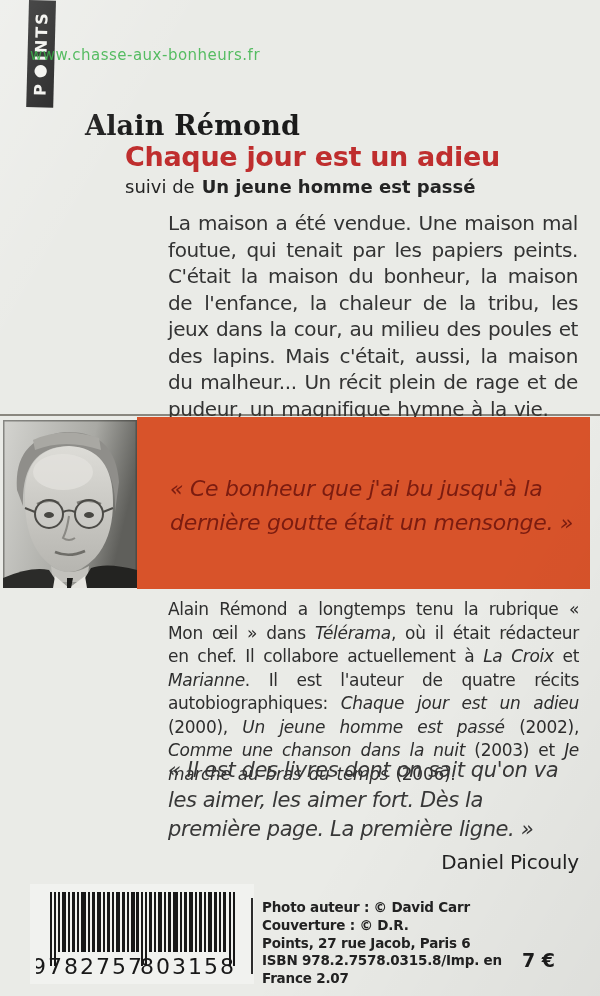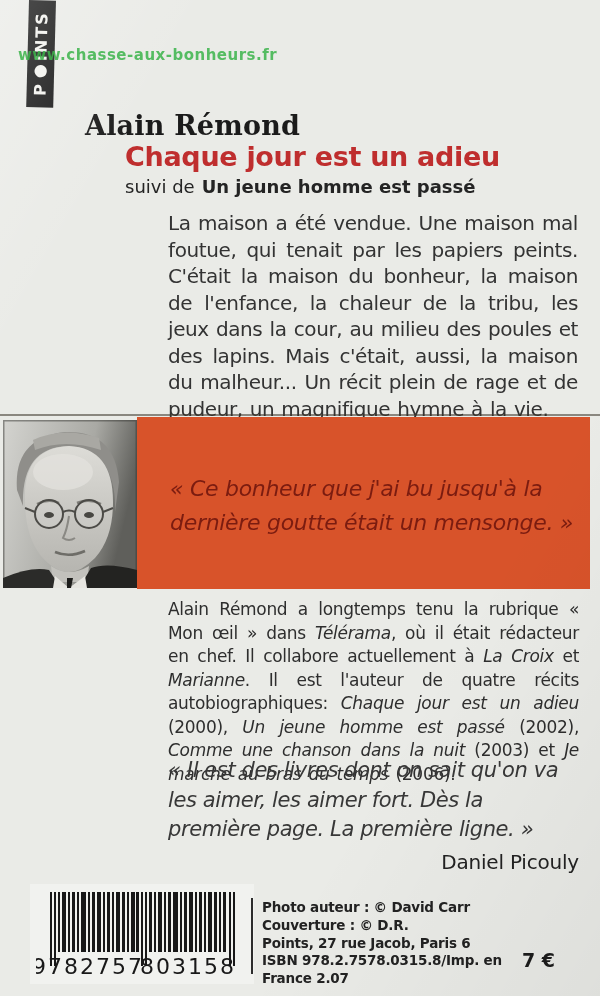--- a/index.html
+++ b/index.html
@@ -19,22 +19,22 @@
     background:#161616;display:flex;align-items:center;justify-content:center;
     transform:rotate(1.5deg);transform-origin:top left;
   }
   .logo-text{
     writing-mode:vertical-rl;transform:rotate(180deg);
     color:#f2f2ee;font-weight:bold;font-size:16px;letter-spacing:2px;
     font-family:"DejaVu Sans","Liberation Sans",sans-serif;
   }
   
   .watermark{
-    position:absolute;left:18px;top:46px;z-index:5;
-    font-size:15px;letter-spacing:.5px;font-weight:bold;opacity:.85;
+    position:absolute;left:30px;top:46px;z-index:5;
+    font-size:15px;letter-spacing:.5px;font-weight:normal;opacity:.85;
   }
   
   .author{
     position:absolute;left:85px;top:110px;
     font-family:"DejaVu Serif","Liberation Serif",serif;
     font-weight:bold;font-size:27px;color:#1b1b1b;letter-spacing:.2px;
   }
   .title{
     position:absolute;left:125px;top:141px;
     font-weight:bold;font-size:27px;letter-spacing:-0.3px;

